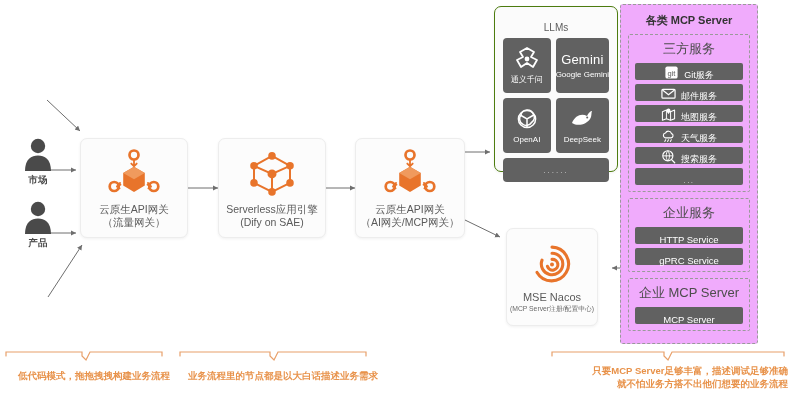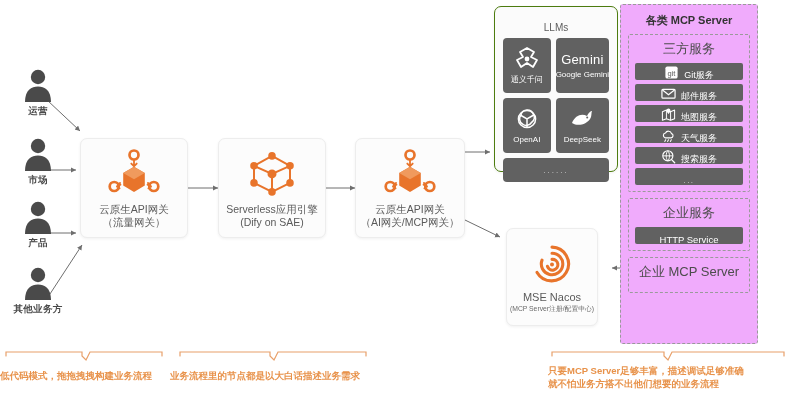--- a/index.html
+++ b/index.html
@@ -73,21 +73,21 @@
     display:flex;align-items:flex-end;justify-content:center;gap:5px;color:#fff;
   }
   .mrow:last-child{margin-bottom:0;}
   .mrow .rglyph{width:15px;height:15px;display:block;flex:0 0 auto;}
   .mrow .rlabel{font-size:9px;white-space:nowrap;line-height:1;}
   .mrow .rlabel-en{font-size:9.5px;white-space:nowrap;line-height:1;}
   .mrow .dots{font-size:8px;letter-spacing:1.5px;color:#dcdcdc;}
 
   
   .caption{
-    position:absolute;text-align:left;color:#e8924a;font-size:9.5px;font-weight:bold;
+    position:absolute;text-align:right;color:#e8924a;font-size:9.5px;font-weight:bold;
     line-height:13px;white-space:nowrap;
   }
 </style>
 </head>
 <body>
 
 <div id="stage">
 
   <svg id="wires" viewBox="0 0 789 400">
     <defs>
@@ -112,51 +112,37 @@
 
     <line x1="465" y1="220" x2="500" y2="237" stroke="#6e6e6e" stroke-width="1" marker-end="url(#ahs)"></line>
 
     <line x1="640" y1="268" x2="612" y2="268" stroke="#6e6e6e" stroke-width="1" marker-end="url(#ahs)"></line>
 
     <path d="M6,356 L6,352 L82,352 L82,356 L86,360 L90,352 L90,352 L162,352 L162,356" fill="none" stroke="#e8a06a" stroke-width="1.2" stroke-linecap="round"></path>
     <path d="M180,356 L180,352 L270,352 L270,356 L274,360 L278,352 L366,352 L366,356" fill="none" stroke="#e8a06a" stroke-width="1.2" stroke-linecap="round"></path>
     <path d="M552,356 L552,352 L664,352 L664,356 L668,360 L672,352 L784,352 L784,356" fill="none" stroke="#e8a06a" stroke-width="1.2" stroke-linecap="round"></path>
   </svg>
 
-  <div class="persona" style="left:10px;top:68px;">
-    <svg class="glyph" viewBox="0 0 30 34">
-      <circle cx="15" cy="9" r="7.2" fill="#4a4a4a"></circle>
-      <path d="M2,34 C2,22 8.5,18.5 15,18.5 C21.5,18.5 28,22 28,34 Z" fill="#4a4a4a"></path>
-    </svg>
-    <span class="plabel">运营</span>
-  </div>
 
   <div class="persona" style="left:10px;top:137px;">
     <svg class="glyph" viewBox="0 0 30 34">
       <circle cx="15" cy="9" r="7.2" fill="#4a4a4a"></circle>
       <path d="M2,34 C2,22 8.5,18.5 15,18.5 C21.5,18.5 28,22 28,34 Z" fill="#4a4a4a"></path>
     </svg>
     <span class="plabel">市场</span>
   </div>
 
   <div class="persona" style="left:10px;top:200px;">
     <svg class="glyph" viewBox="0 0 30 34">
       <circle cx="15" cy="9" r="7.2" fill="#4a4a4a"></circle>
       <path d="M2,34 C2,22 8.5,18.5 15,18.5 C21.5,18.5 28,22 28,34 Z" fill="#4a4a4a"></path>
     </svg>
     <span class="plabel">产品</span>
   </div>
 
-  <div class="persona" style="left:0px;top:266px;width:76px;">
-    <svg class="glyph" viewBox="0 0 30 34">
-      <circle cx="15" cy="9" r="7.2" fill="#4a4a4a"></circle>
-      <path d="M2,34 C2,22 8.5,18.5 15,18.5 C21.5,18.5 28,22 28,34 Z" fill="#4a4a4a"></path>
-    </svg>
-    <span class="plabel">其他业务方</span>
-  </div>
 
   <div class="card" style="left:80px;top:138px;width:108px;height:100px;">
     <svg class="cicon" viewBox="0 0 60 54">
       <circle cx="30" cy="7" r="5" fill="none" stroke="#e8742b" stroke-width="3"></circle>
       <circle cx="8" cy="42" r="5" fill="none" stroke="#e8742b" stroke-width="3"></circle>
       <circle cx="52" cy="42" r="5" fill="none" stroke="#e8742b" stroke-width="3"></circle>
       <path d="M30,20 L42,27 L42,41 L30,48 L18,41 L18,27 Z" fill="#e8742b"></path>
       <path d="M30,20 L42,27 L30,34 L18,27 Z" fill="#f09a5d"></path>
       <path d="M30,13 L30,19 M27,16.5 L30,19.5 L33,16.5" stroke="#e8742b" stroke-width="2" fill="none" stroke-linecap="round"></path>
       <path d="M15,40 L11,42 M14.5,38 L11.5,41.5 L14,44" stroke="#e8742b" stroke-width="2" fill="none" stroke-linecap="round"></path>
@@ -303,24 +289,30 @@
       <div class="mrow">
         <span class="dots">...</span>
       </div>
     </div>
 
     <div class="mgroup">
       <div class="gtitle">企业服务</div>
       <div class="mrow">
         <span class="rlabel-en">HTTP Service</span>
       </div>
+      <div class="mrow">
+        <span class="rlabel-en">gPRC Service</span>
+      </div>
     </div>
 
     <div class="mgroup">
       <div class="gtitle">企业 MCP Server</div>
+      <div class="mrow">
+        <span class="rlabel-en">MCP Server</span>
+      </div>
     </div>
   </div>
 
   <div class="caption" style="left:0px;top:369px;width:170px;">
     <span>低代码模式，拖拖拽拽构建业务流程</span>
   </div>
 
   <div class="caption" style="left:170px;top:369px;width:208px;">
     <span>业务流程里的节点都是以大白话描述业务需求</span>
   </div>

